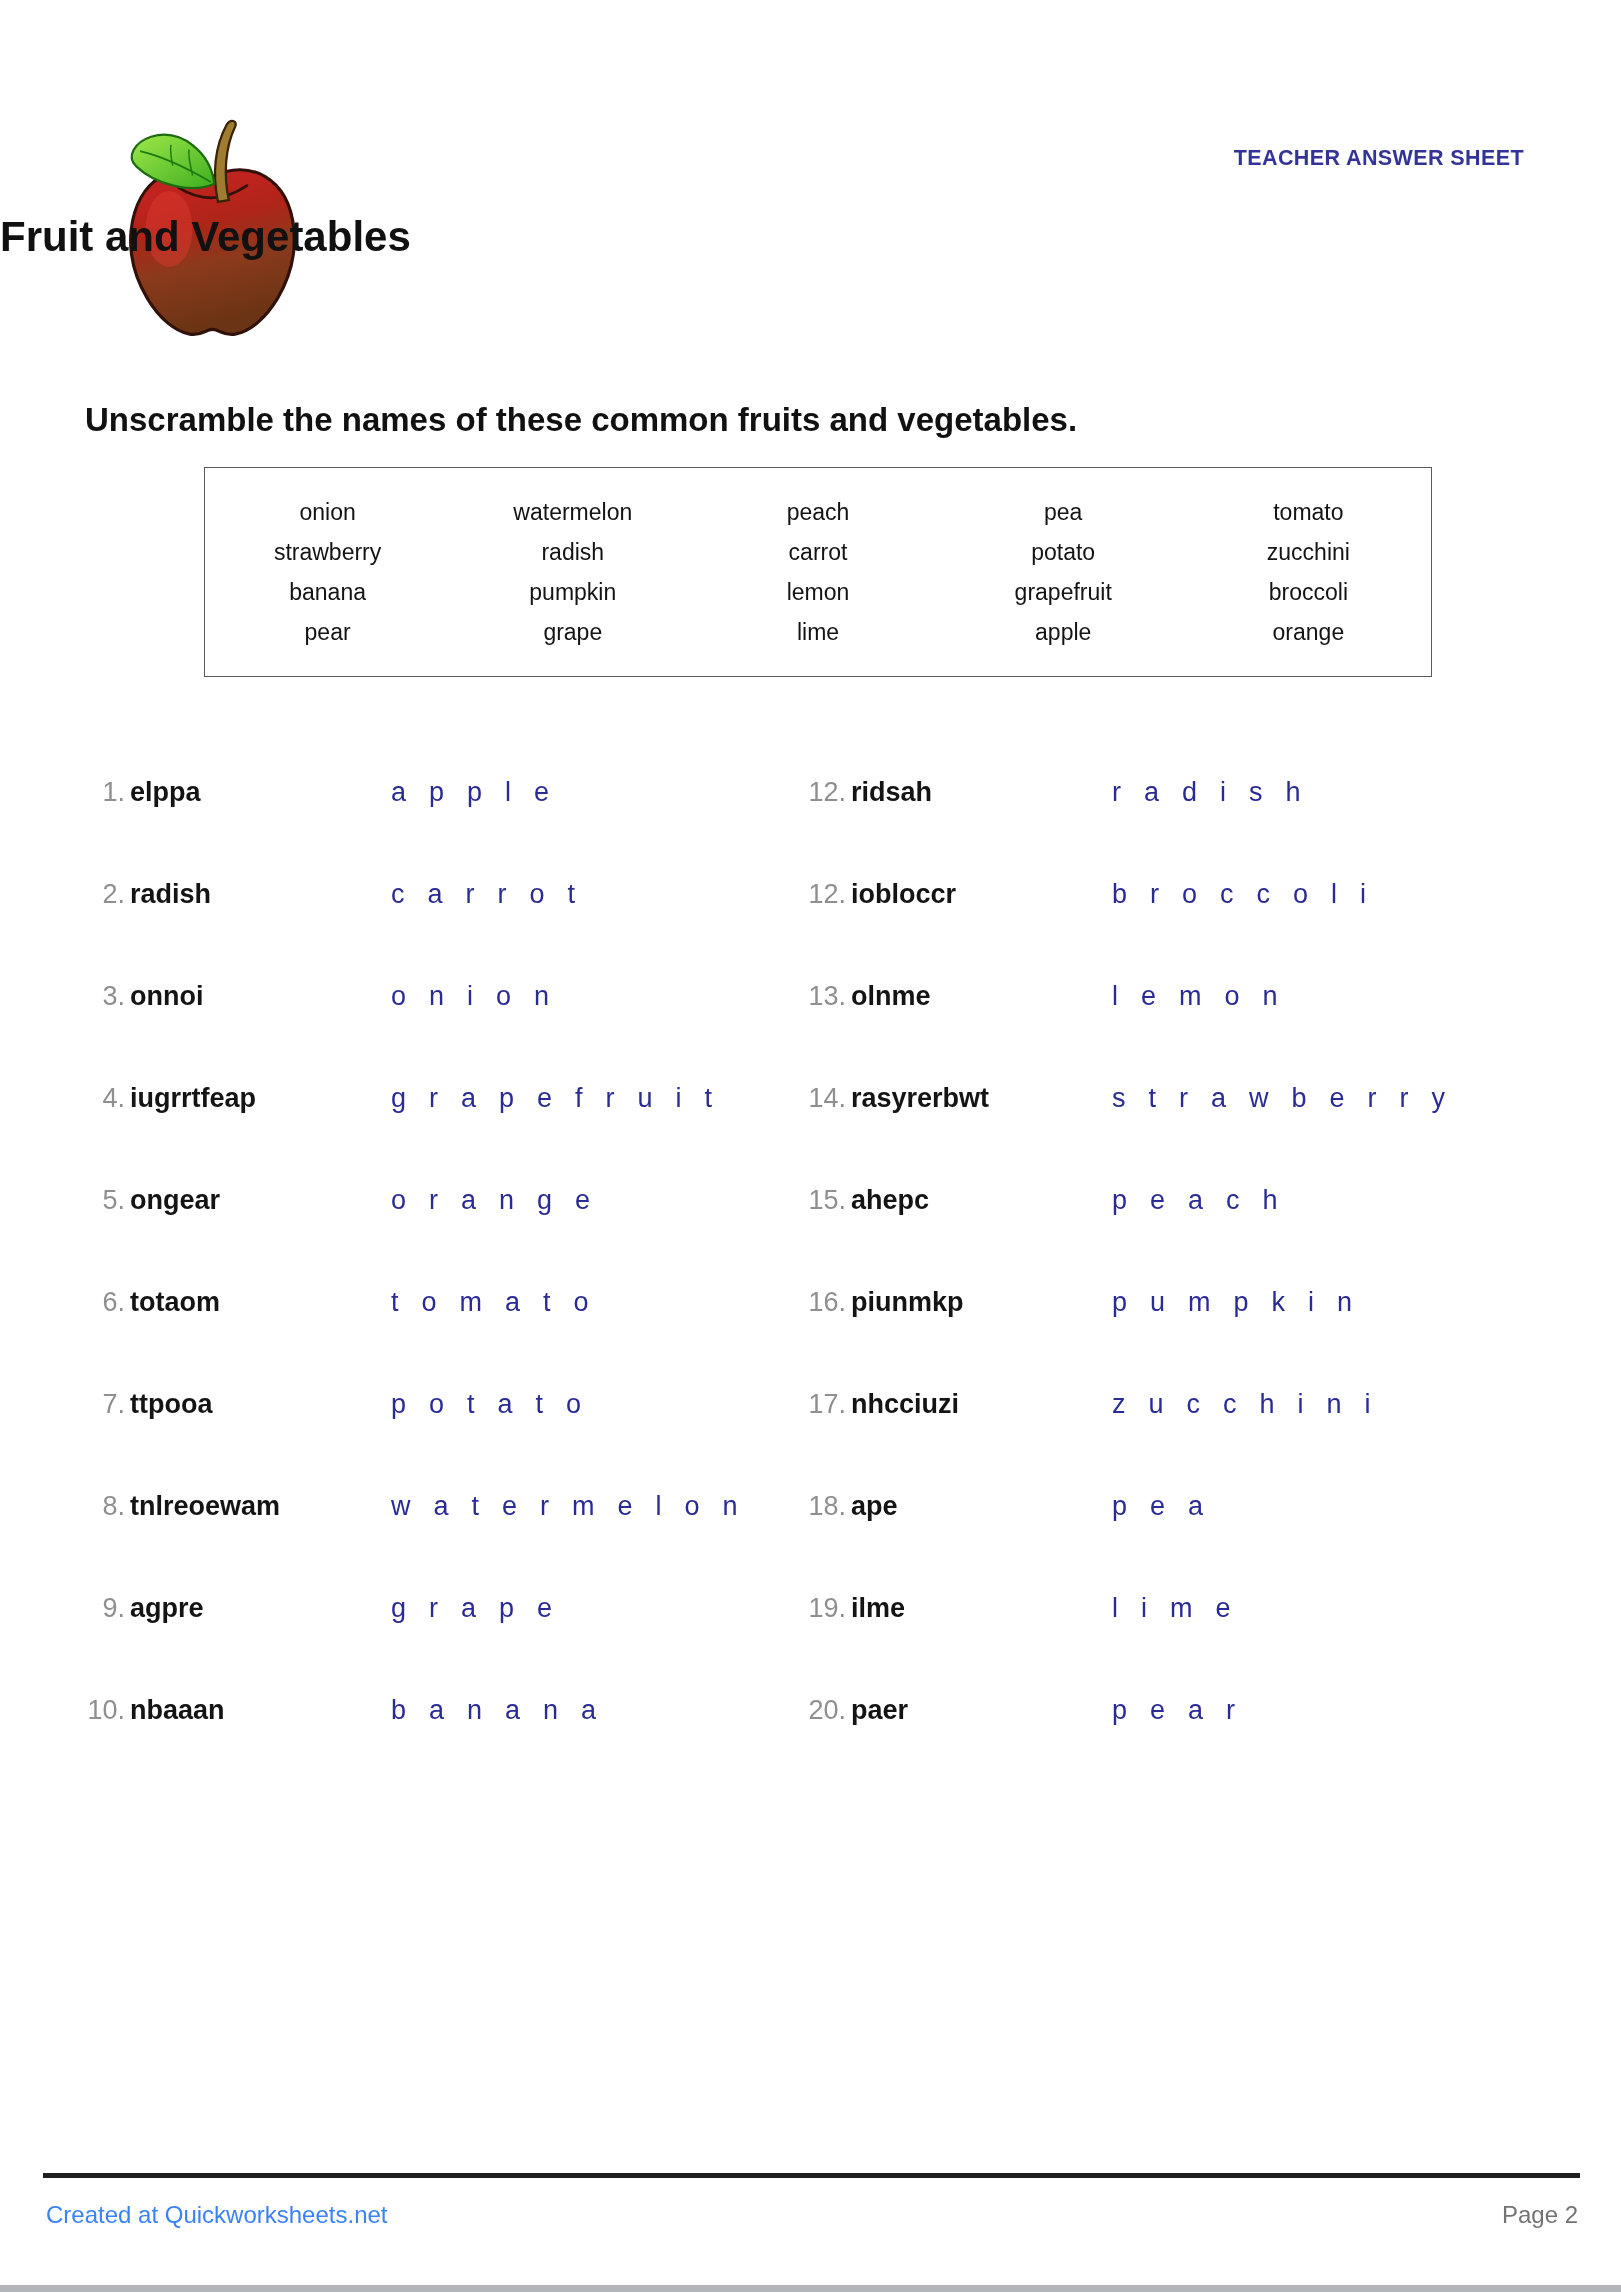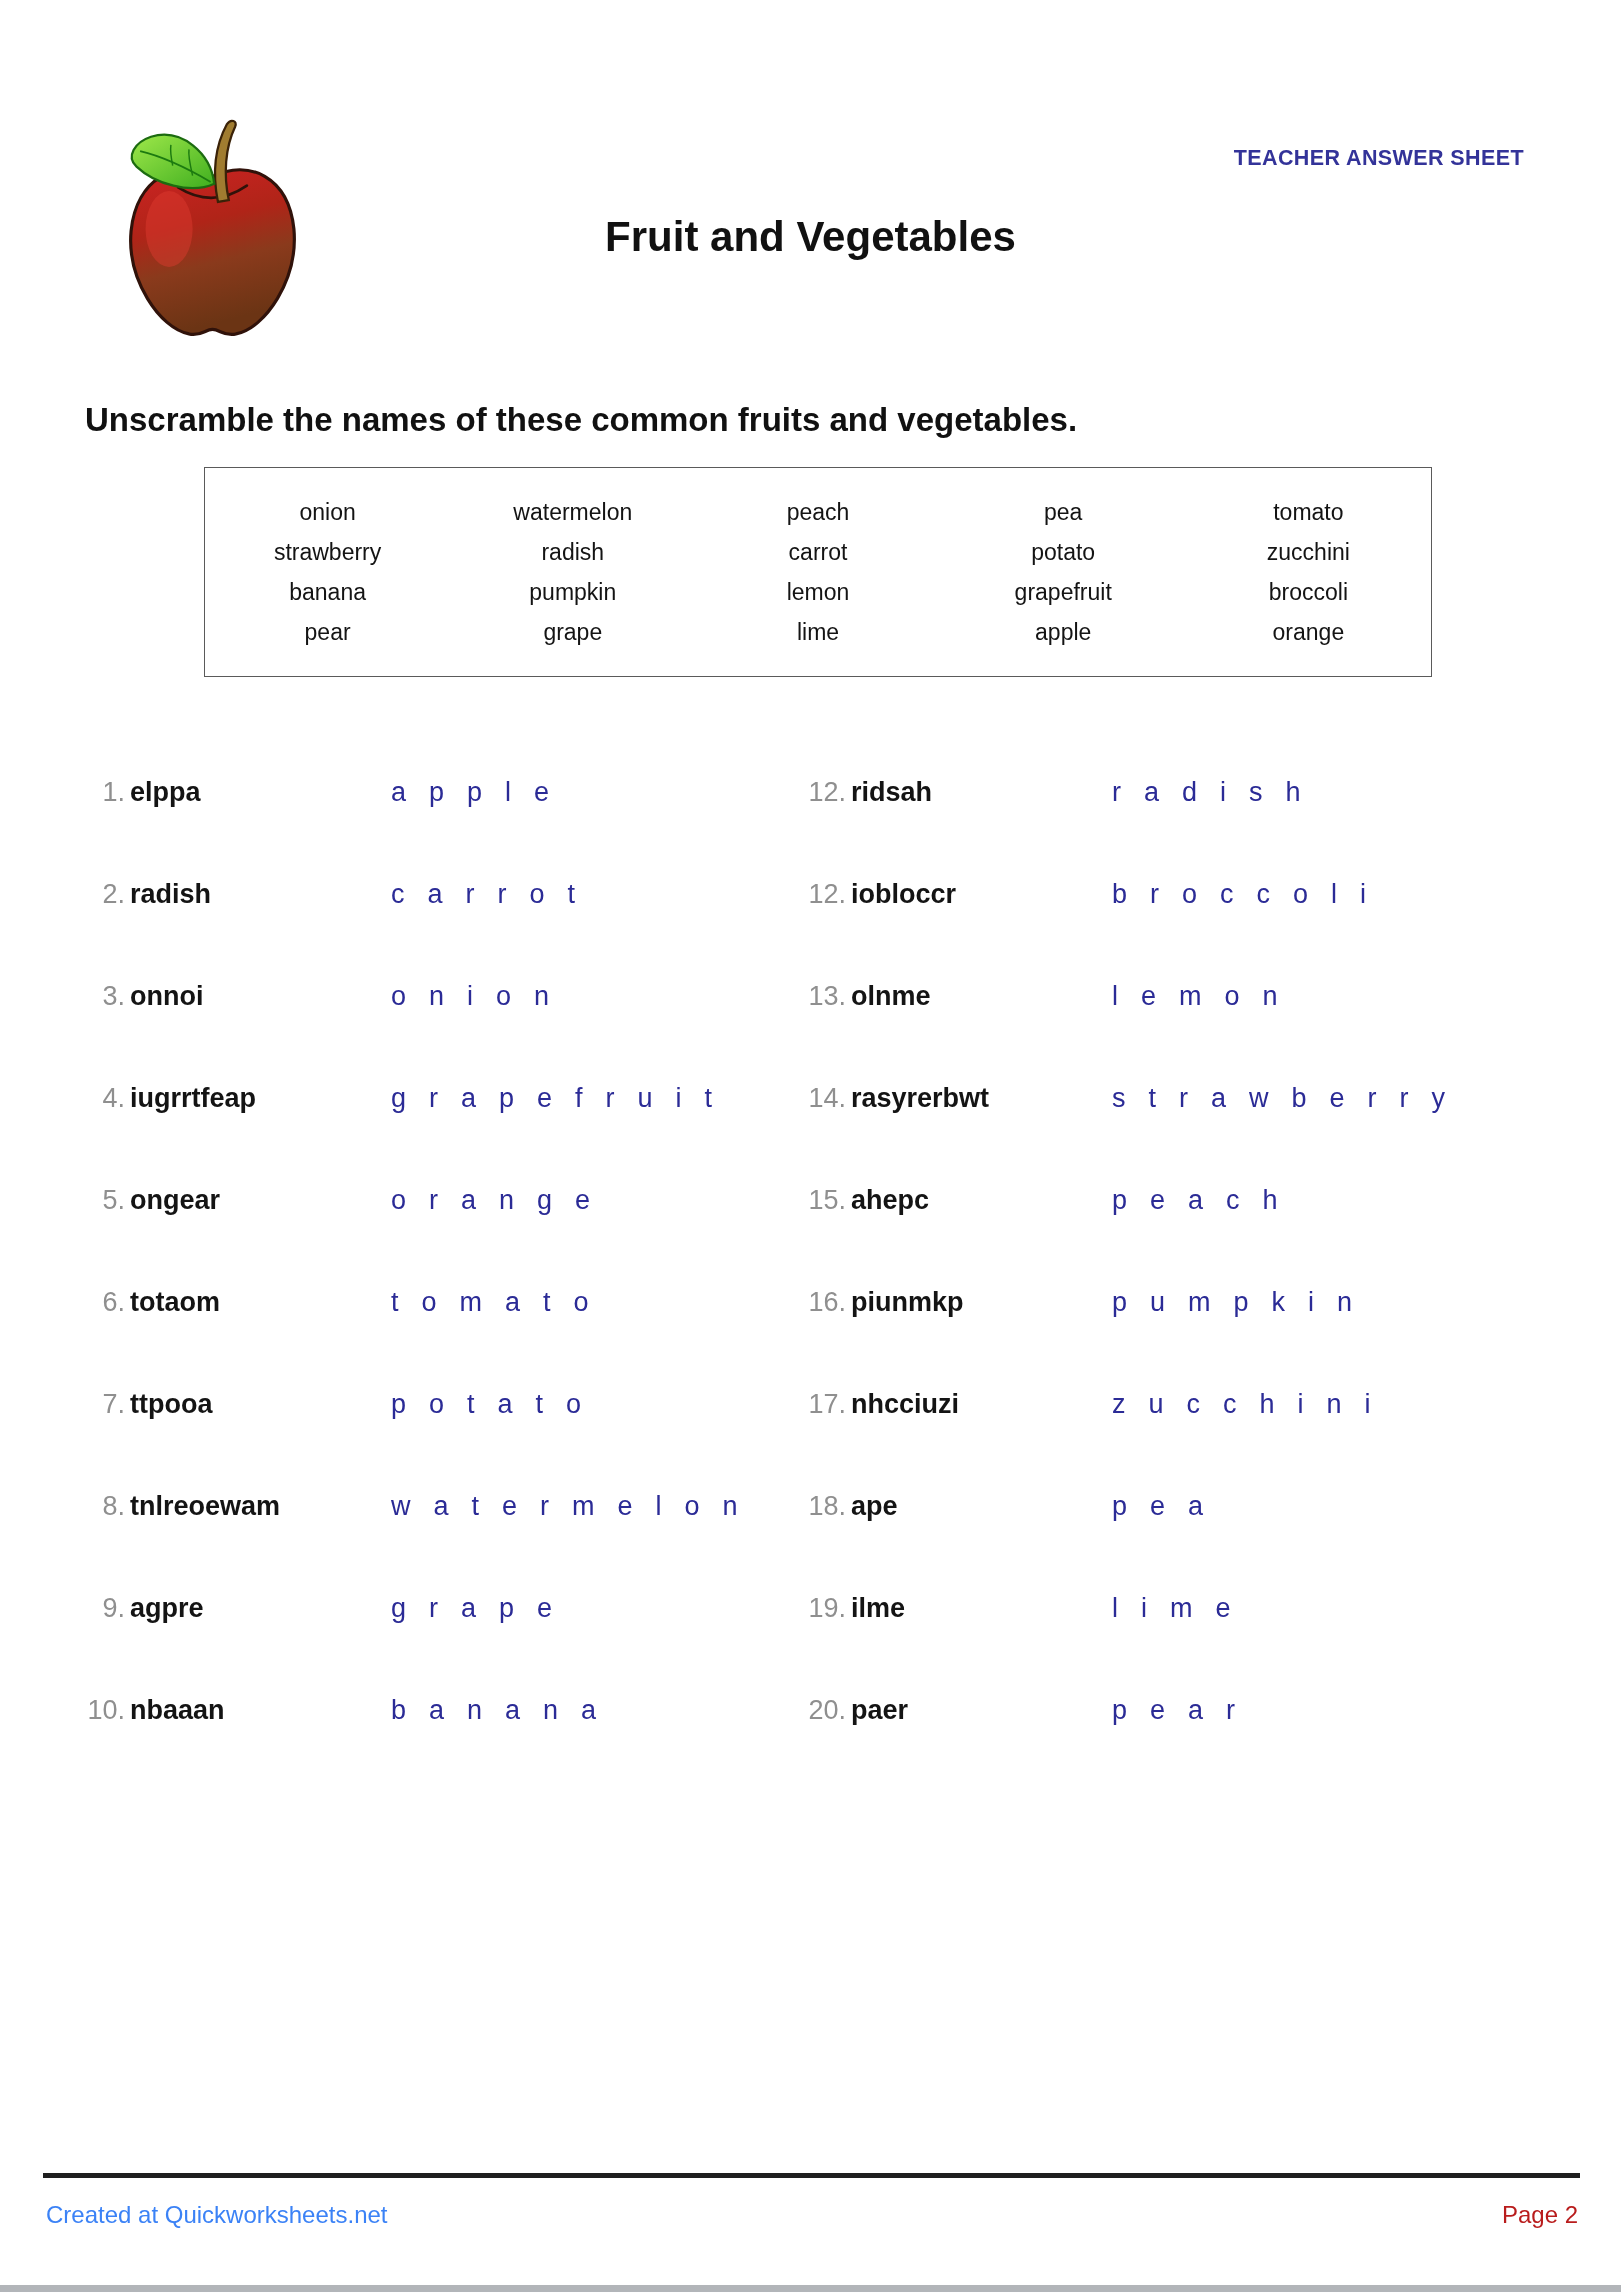--- a/index.html
+++ b/index.html
@@ -8,21 +8,21 @@
     font-family:"Liberation Sans","DejaVu Sans",sans-serif;color:#1a1a1a;
     overflow:hidden;
   }
   .teacher-label{
     position:absolute;top:146px;right:97px;
     font-size:21.5px;font-weight:700;letter-spacing:0.4px;color:#333399;
   }
   .apple-art{position:absolute;left:113px;top:109px;width:199px;height:240px;}
   .title{
     position:absolute;left:0;top:213px;width:1621px;margin:0;
-    text-align:center;font-size:42px;font-weight:700;color:#111111;
+    font-size:42px;font-weight:700;color:#111111;
   }
   .instruction{
     position:absolute;left:85px;top:401px;
     font-size:33px;font-weight:700;color:#111111;text-align:right;
   }
   .word-bank{
     position:absolute;left:204px;top:467px;width:1228px;height:210px;
     border:1.8px solid #5a5a5a;box-sizing:border-box;
     display:grid;grid-template-columns:repeat(5,1fr);
     padding-top:24px;
@@ -50,21 +50,21 @@
     white-space:nowrap;
   }
   .footer-rule{
     position:absolute;left:43px;top:2173px;width:1537px;height:5.4px;
     background:#1f1f1f;
   }
   .footer-left{
     position:absolute;left:46px;top:2201px;font-size:24px;color:#3b82f6;text-align:center;
   }
   .footer-right{
-    position:absolute;right:43px;top:2201px;font-size:24px;color:#b91c1c;
+    position:absolute;right:43px;top:2201px;font-size:24px;color:#737373;
   }
   .bottom-strip{
     position:absolute;left:0;bottom:0;width:1621px;height:8px;background:#b2b5b9;
   }
 </style>
 </head>
 <body>
 
 <div class="page">
 

